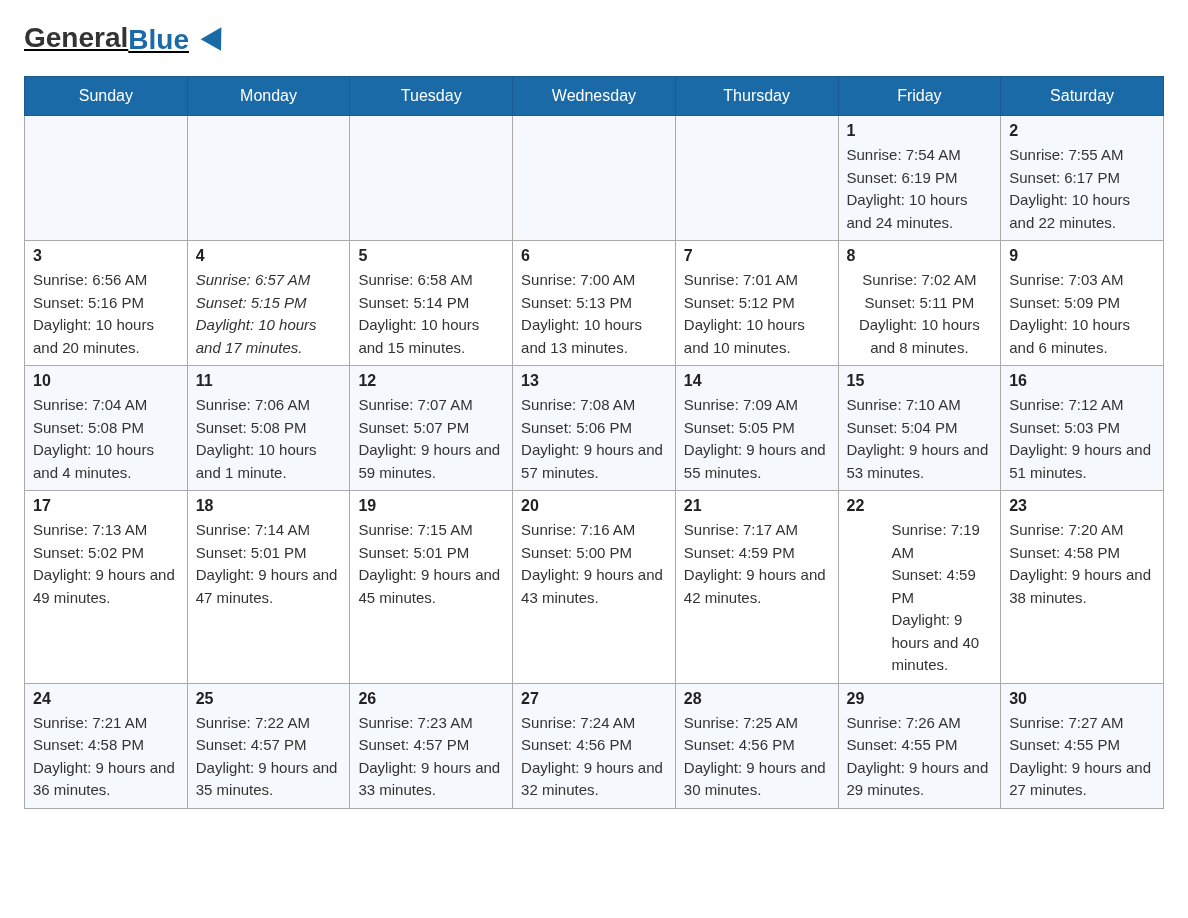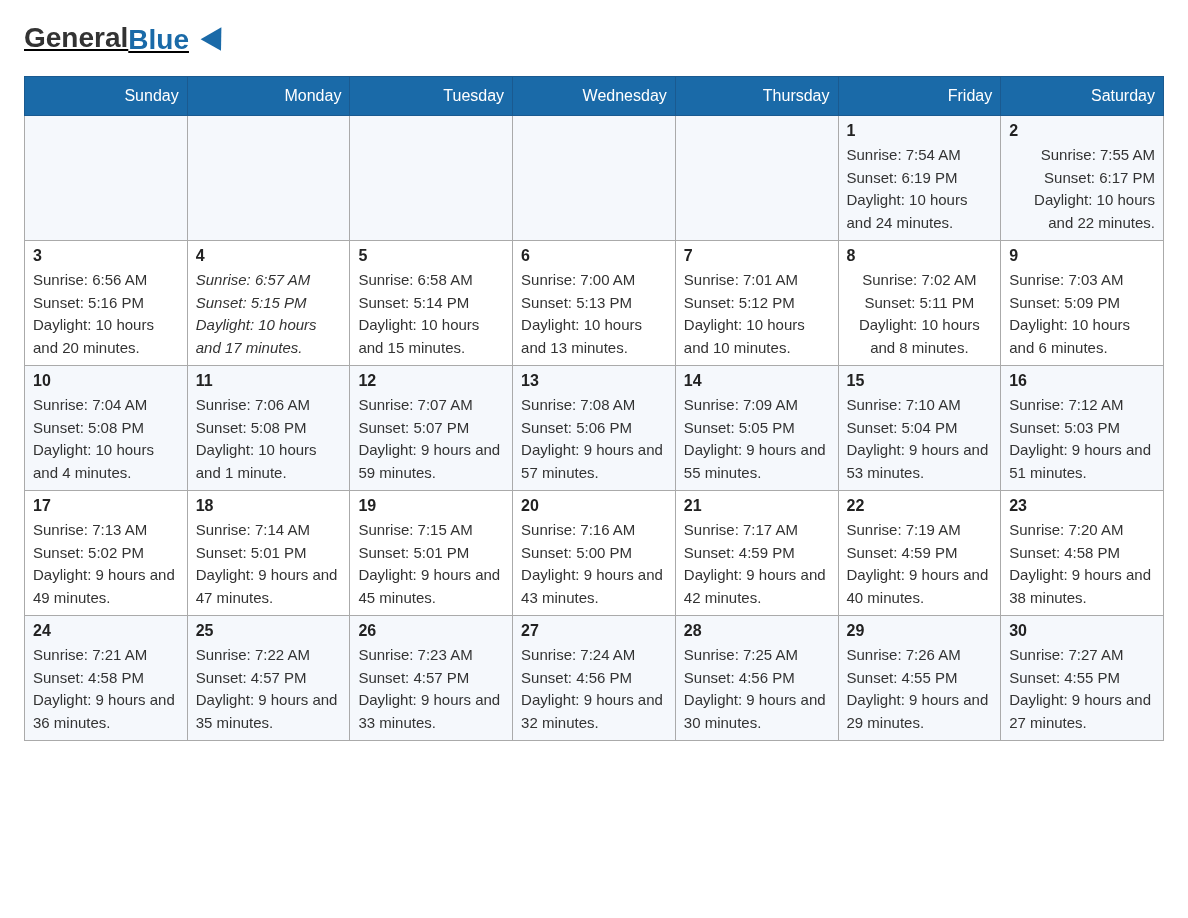--- a/index.html
+++ b/index.html
@@ -66,21 +66,21 @@
       width: 100%;
       border-collapse: collapse;
       border: 1px solid #999;
     }
     .calendar th {
       background-color: #1a6aa8;
       color: white;
       font-size: 16px;
       font-weight: normal;
       padding: 10px 8px;
-      text-align: right;
+      text-align: center;
       border: 1px solid #1a5a90;
     }
     .calendar td {
       border: 1px solid #aaa;
       vertical-align: top;
       padding: 6px 8px;
       width: calc(100% / 7);
       min-height: 100px;
       font-size: 13px;
       color: #333;
@@ -137,21 +137,21 @@
         <td class="empty-cell"></td>
         <td class="empty-cell"></td>
         <td>
           <span class="day-number">1</span>
           <div class="day-info" style="white-space: pre-line;">Sunrise: 7:54 AM
 Sunset: 6:19 PM
 Daylight: 10 hours and 24 minutes.</div>
         </td>
         <td>
           <span class="day-number">2</span>
-          <div class="day-info" style="white-space: pre-line; text-align: right;">Sunrise: 7:55 AM
+          <div class="day-info" style="white-space: pre-line;">Sunrise: 7:55 AM
 Sunset: 6:17 PM
 Daylight: 10 hours and 22 minutes.</div>
         </td>
       </tr>
       <tr>
         <td>
           <span class="day-number">3</span>
           <div class="day-info" style="white-space: pre-line;">Sunrise: 6:56 AM
 Sunset: 5:16 PM
 Daylight: 10 hours and 20 minutes.</div>
@@ -263,21 +263,21 @@
 Daylight: 9 hours and 43 minutes.</div>
         </td>
         <td>
           <span class="day-number">21</span>
           <div class="day-info" style="white-space: pre-line;">Sunrise: 7:17 AM
 Sunset: 4:59 PM
 Daylight: 9 hours and 42 minutes.</div>
         </td>
         <td>
           <span class="day-number">22</span>
-          <div class="day-info" style="white-space: pre-line;">Sunrise: 7:19 AM
+          <div class="day-info" style="white-space: pre-line; margin-left: 45px;">Sunrise: 7:19 AM
 Sunset: 4:59 PM
 Daylight: 9 hours and 40 minutes.</div>
         </td>
         <td>
           <span class="day-number">23</span>
           <div class="day-info" style="white-space: pre-line;">Sunrise: 7:20 AM
 Sunset: 4:58 PM
 Daylight: 9 hours and 38 minutes.</div>
         </td>
       </tr>

